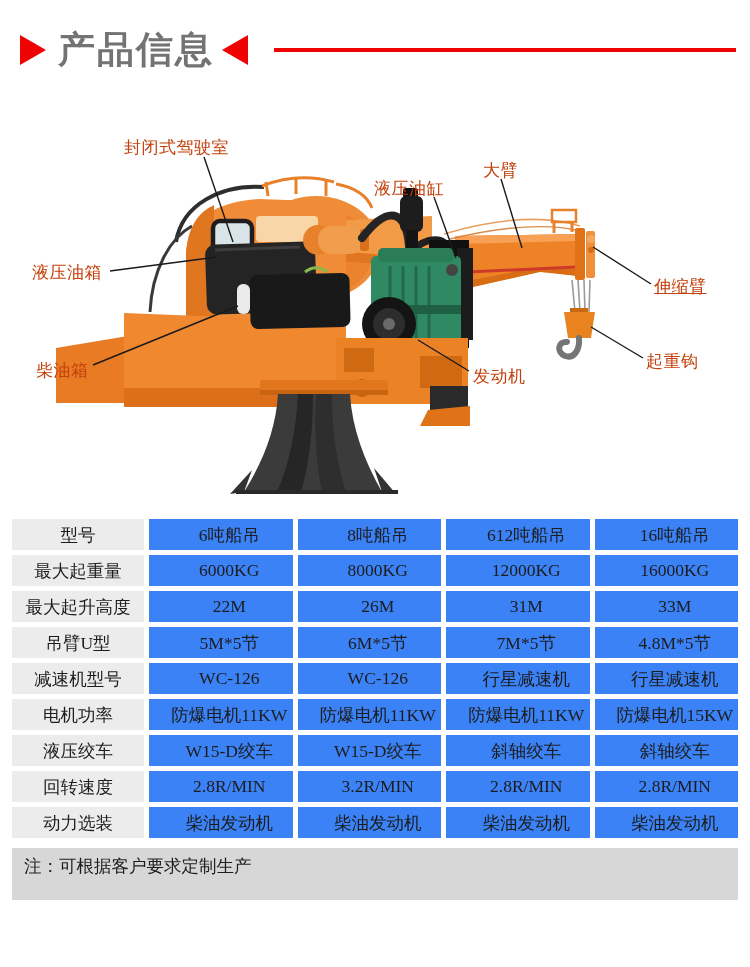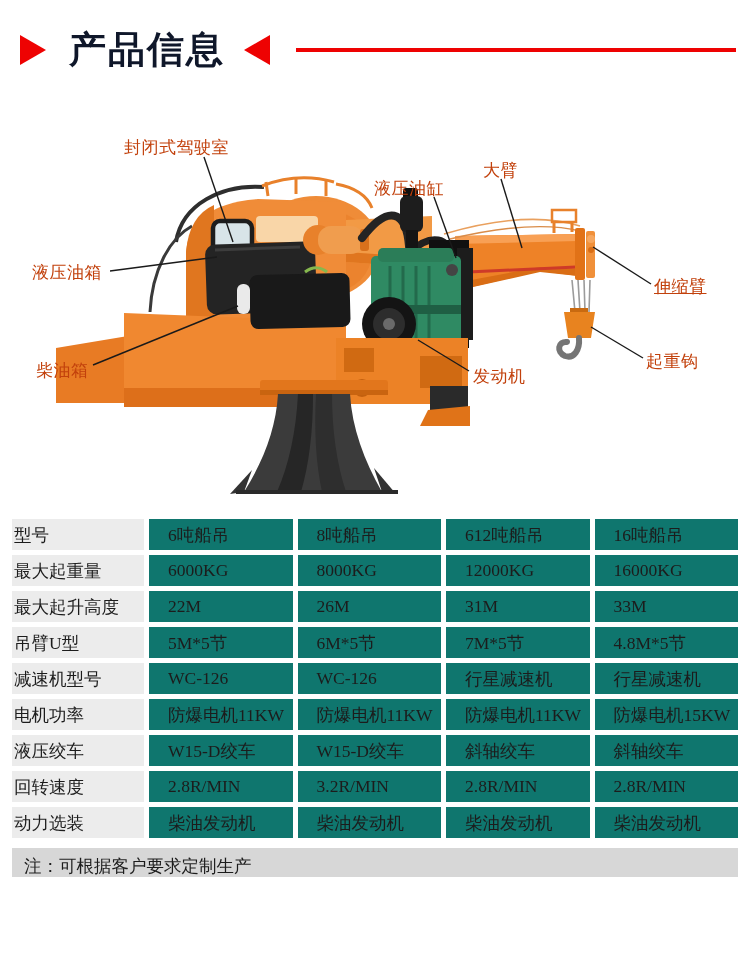--- a/index.html
+++ b/index.html
@@ -4,44 +4,44 @@
 <style>
   html,body{margin:0;padding:0;background:#ffffff;}
   body{width:750px;font-family:"Liberation Sans","DejaVu Sans",sans-serif;}
   .page{width:750px;height:967px;background:#ffffff;overflow:hidden;position:relative;}
 
   
   .header{height:100px;display:flex;align-items:center;padding:0 14px 0 20px;box-sizing:border-box;}
   .tri{width:0;height:0;display:inline-block;}
   .tri-right{border-top:15px solid transparent;border-bottom:15px solid transparent;border-left:26px solid #ee0202;margin-right:8px;}
   .tri-left{border-top:15px solid transparent;border-bottom:15px solid transparent;border-right:26px solid #ee0202;margin:0 14px 0 4px;}
-  .title{font-size:37px;font-weight:800;color:#0f172a;letter-spacing:2px;margin:15px;white-space:nowrap;text-align:center;}
+  .title{font-size:37px;font-weight:800;color:#737373;letter-spacing:2px;margin:4px;white-space:nowrap;text-align:center;}
   .subtitle{font-size:17px;font-weight:bold;color:#4d4d4d;letter-spacing:1.5px;white-space:nowrap;}
   .red-line{flex:1;height:4px;background:#ee0202;margin-left:12px;}
 
   
   .figure{position:relative;width:750px;height:414px;}
   .figure svg{position:absolute;left:0;top:0;}
   .lbl{position:absolute;font-size:17px;color:#c2410c;letter-spacing:.5px;white-space:nowrap;}
   .lbl-cab{left:124px;top:36px;}
   .lbl-cyl{left:374px;top:77px;}
   .lbl-boom{left:483px;top:59px;}
   .lbl-htank{left:32px;top:161px;}
   .lbl-dtank{left:36px;top:259px;}
   .lbl-tele{left:654px;top:175px;text-decoration:underline;}
   .lbl-hook{left:646px;top:250px;text-align:right;}
   .lbl-eng{left:473px;top:265px;}
 
   
   .spec-table{border-collapse:separate;border-spacing:5px;width:736px;margin:0 7px;
     font-family:"Liberation Serif","DejaVu Serif",serif;color:#1c1c1c;table-layout:fixed;}
-  .spec-table td{height:31px;font-size:17.5px;padding:0 2px;overflow:hidden;}
+  .spec-table td{text-align:center;height:31px;font-size:17.5px;padding:0 2px;overflow:hidden;}
   .spec-table td.label-cell{background:#ececec;width:128px;}
-  .spec-table td.value-cell{background:#0f766e;padding-left:19px;}
-  .note{margin:5px 12px 0 12px;background:#d7d7d7;height:29px;line-height:36px;
+  .spec-table td.value-cell{background:#3b82f6;padding-left:19px;}
+  .note{margin:5px 12px 0 12px;background:#d7d7d7;height:52px;line-height:36px;
     padding-left:12px;font-size:17.5px;color:#1c1c1c;
     font-family:"Liberation Serif","DejaVu Serif",serif;}
 </style>
 </head>
 <body>
 
 <div class="page">
 
   <div class="header">
     <span class="tri tri-right"></span>

